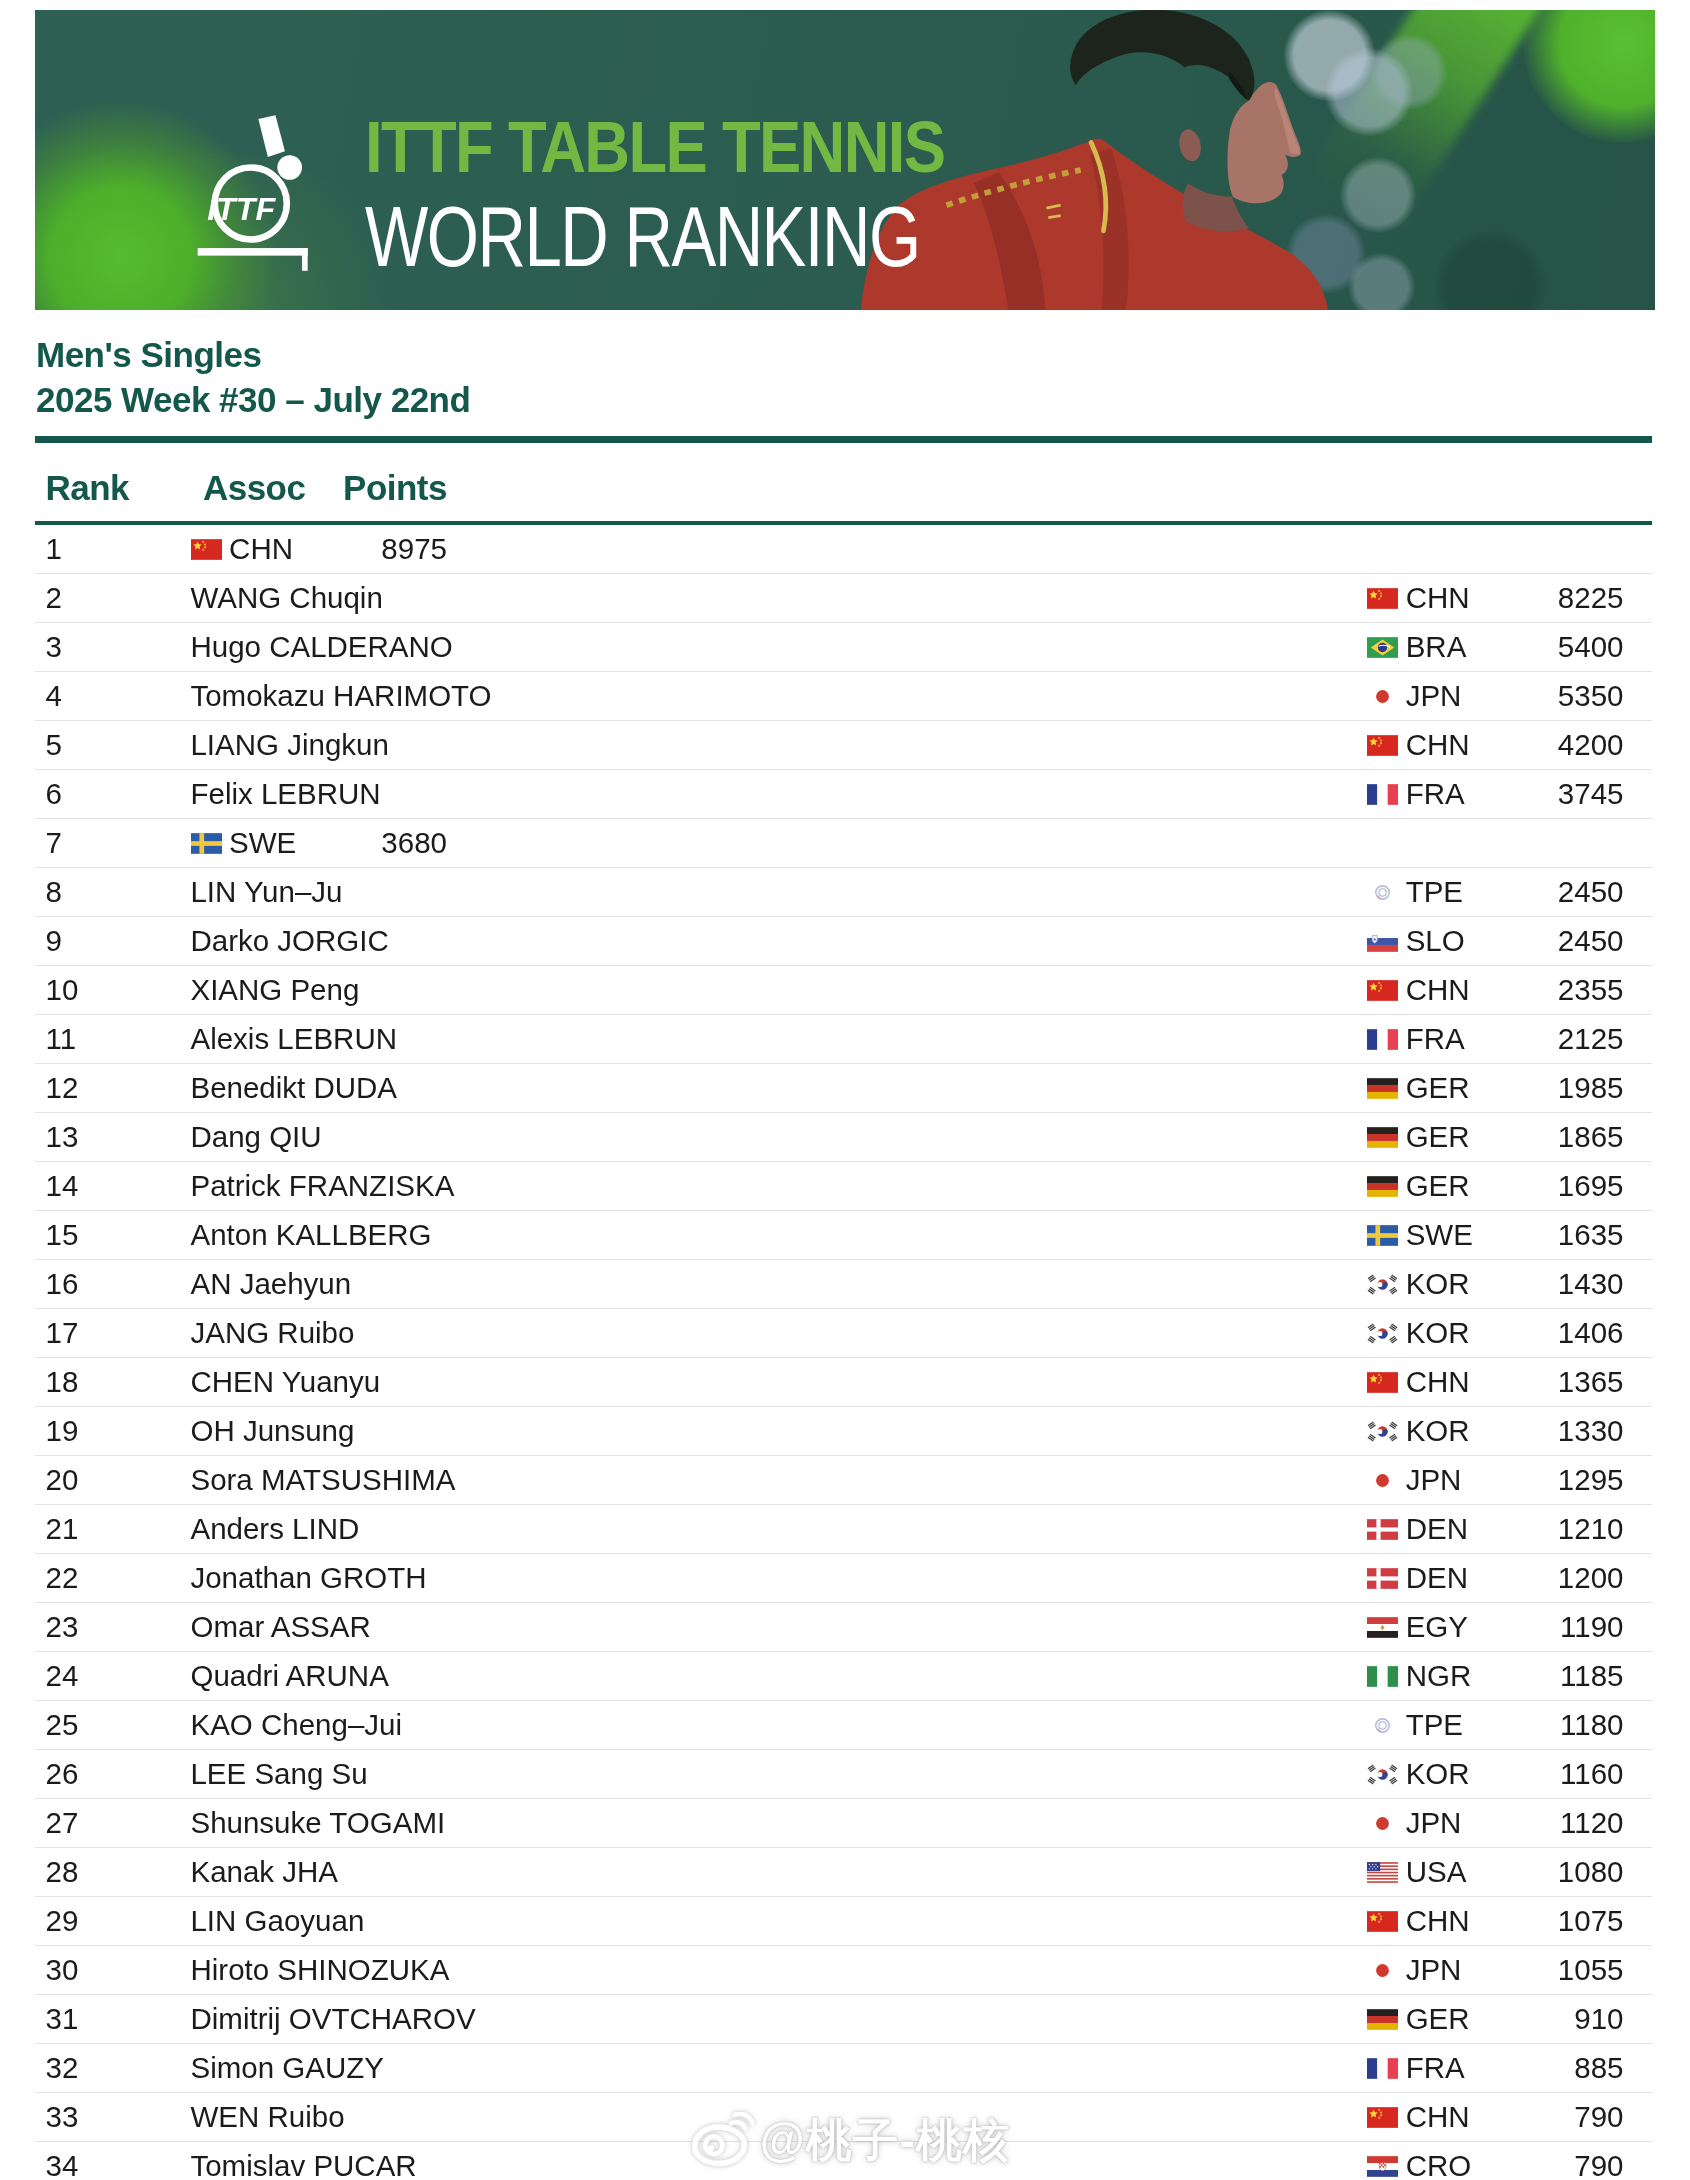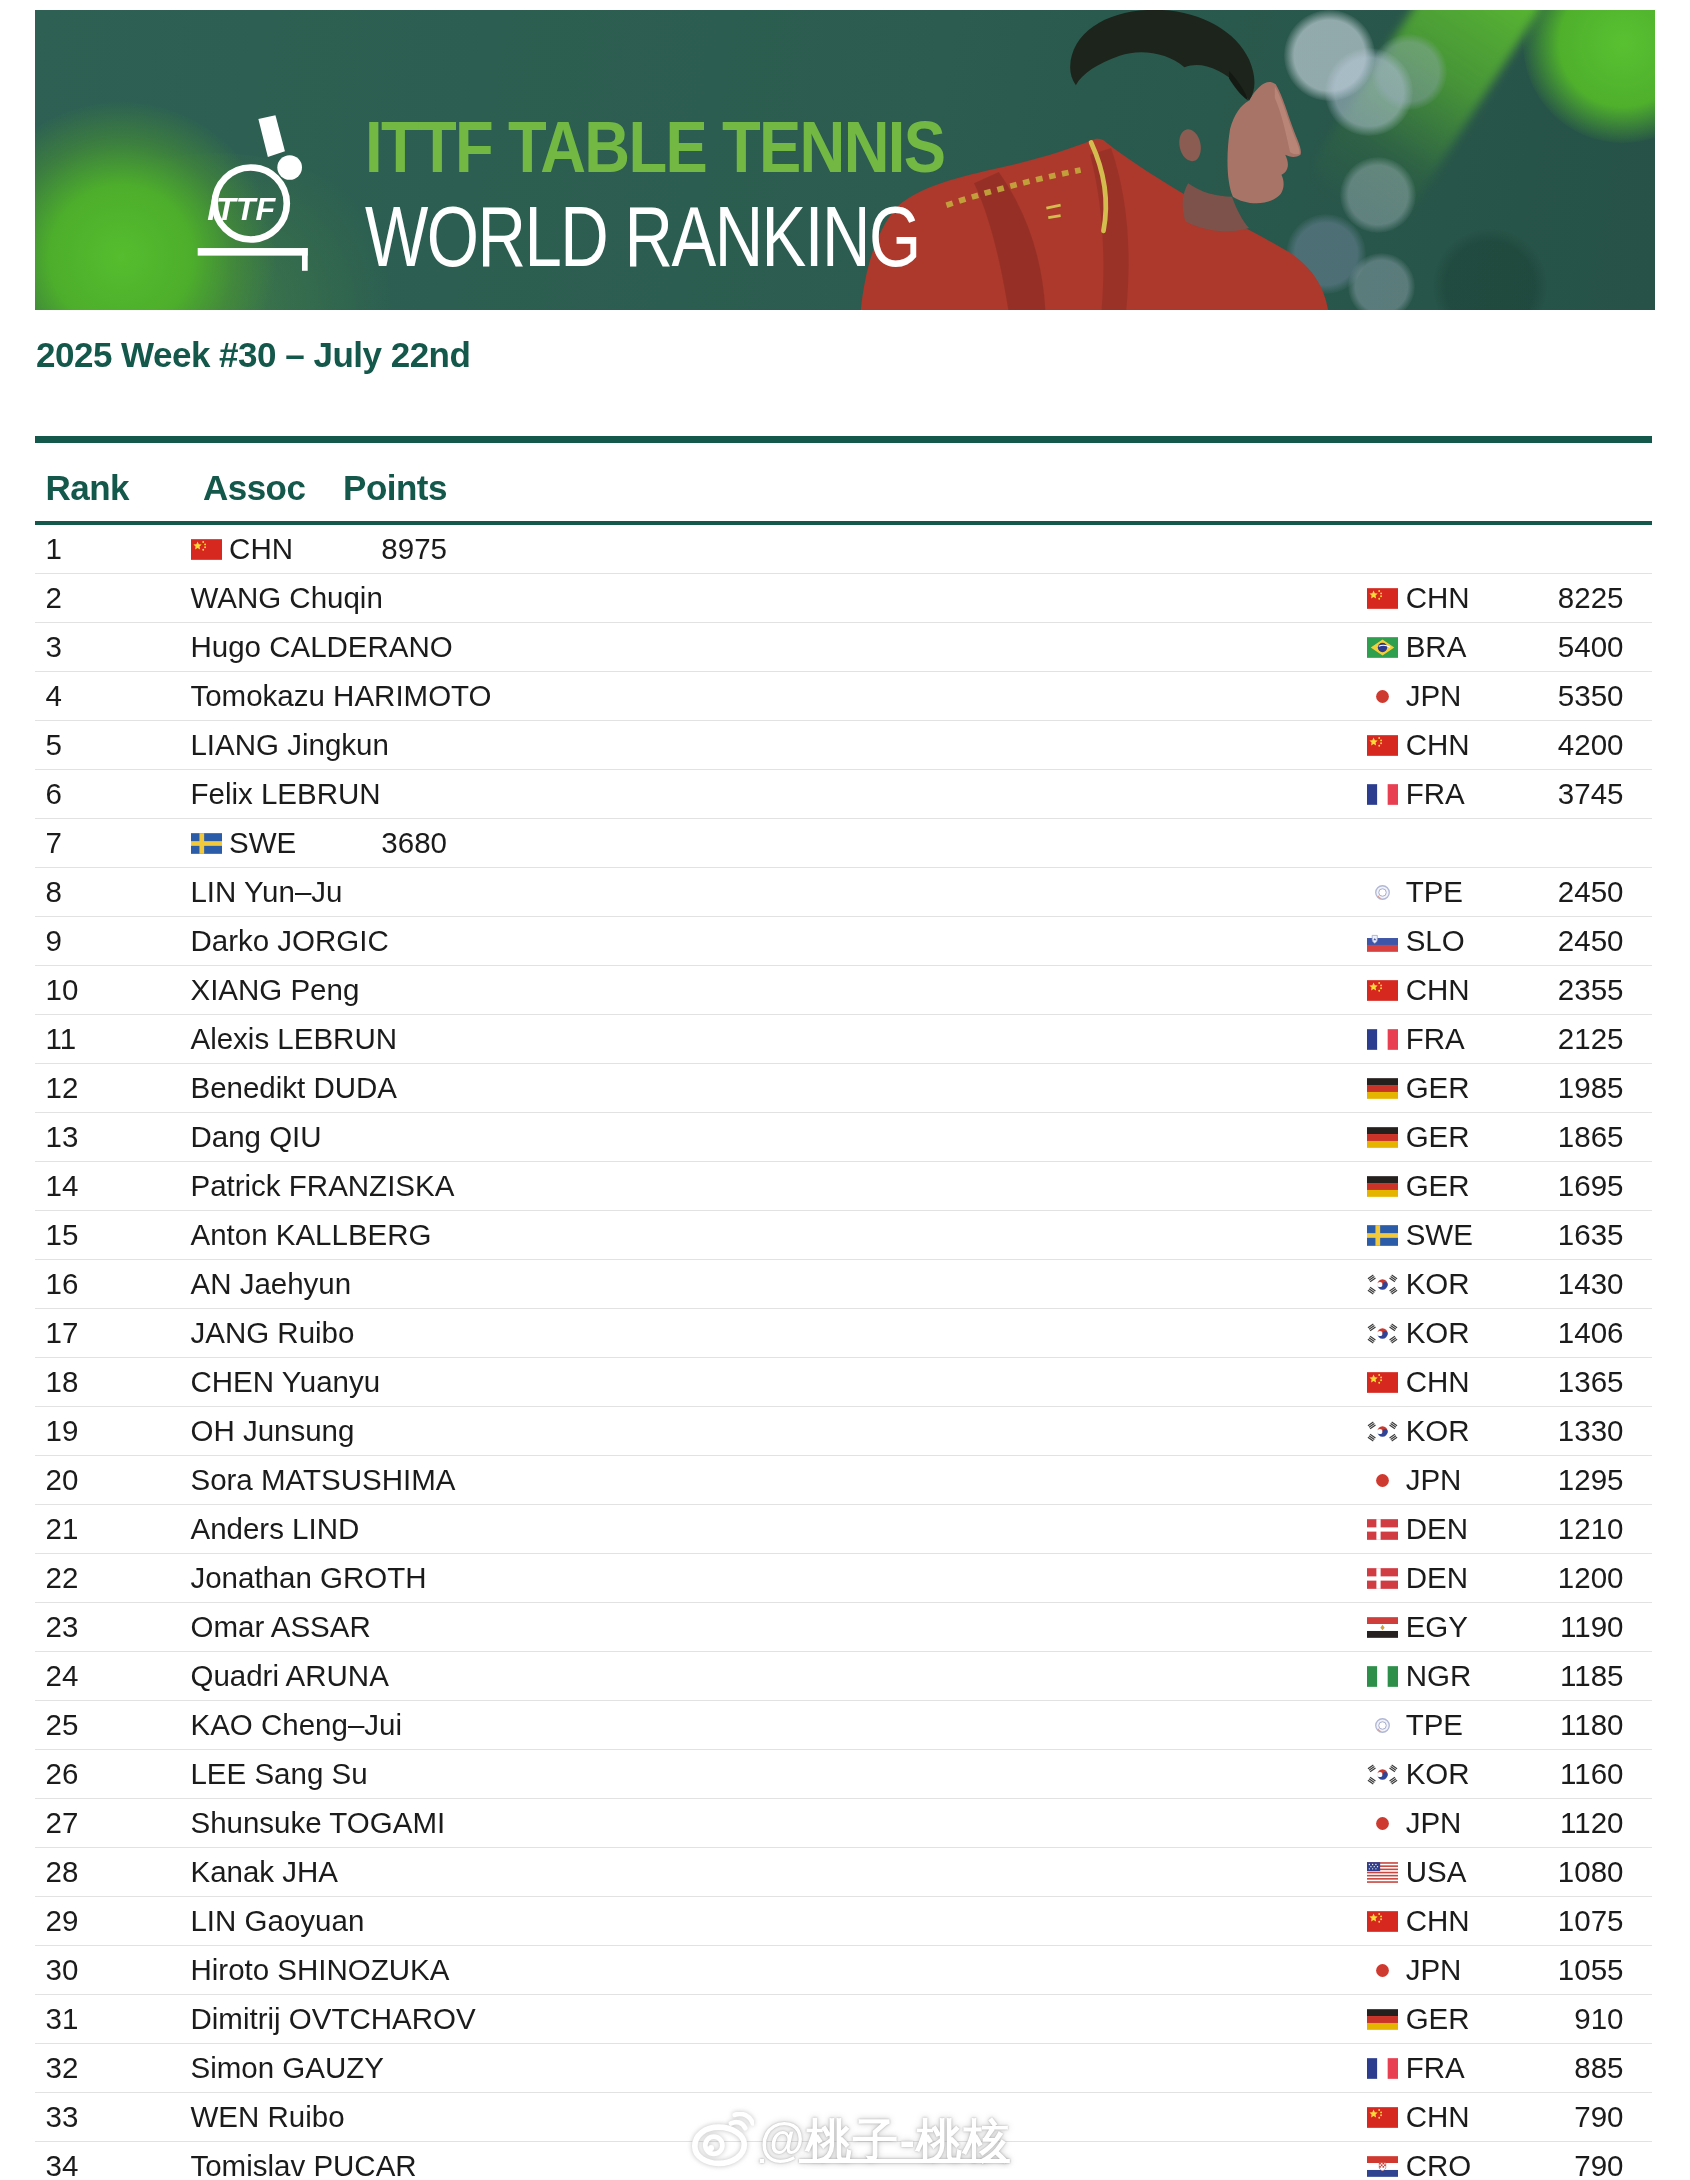--- a/index.html
+++ b/index.html
@@ -56,21 +56,21 @@
   .c-assoc{width:133px;display:flex;align-items:center;}
   .c-assoc .flag{display:inline-block;width:31px;height:21px;margin-right:7.6px;flex:none;}
   .c-assoc .flag svg{display:block;}
   .c-points{width:152px;text-align:right;box-sizing:border-box;padding-right:28.5px;}
   .h-assoc{padding-left:12.4px;box-sizing:border-box;}
 
   
   .watermark{position:absolute;left:687px;top:2110px;display:flex;align-items:center;z-index:5;}
   .watermark svg{filter:drop-shadow(0 0 2.9px rgba(140,140,140,.55));}
   .wm-text{margin-left:5.7px;font-size:46px;font-weight:bold;color:#ffffff;letter-spacing:1px;
-     text-shadow:0 0 1.9px rgba(150,150,150,.85),0 0 6.7px rgba(130,130,130,.45);text-decoration:underline;}
+     text-shadow:0 0 1.9px rgba(150,150,150,.85),0 0 6.7px rgba(130,130,130,.45);}
 </style>
 </head>
 <body>
 
 <div class="page">
 
   <div class="banner">
     <div class="blob blob-left-halo"></div>
     <div class="blob blob-left"></div>
     <div class="beam"></div>
@@ -118,20 +118,21 @@
       <text x="16" y="112" font-size="34" font-style="italic" font-weight="bold" font-family="Liberation Sans, sans-serif" fill="#ffffff">ITTF</text>
       <rect x="6" y="142" width="116" height="8" fill="#ffffff"></rect>
       <rect x="116" y="142" width="6" height="24" fill="#ffffff"></rect>
     </svg>
 
     <div class="banner-line1">ITTF TABLE TENNIS</div>
     <div class="banner-line2">WORLD RANKING</div>
   </div>
 
   <div class="section-title">
+    <div>Men's Singles</div>
     <div>2025 Week #30 – July 22nd</div>
   </div>
 
   <div class="rule-thick"></div>
 
   <div class="hrow">
     <div class="c-rank">Rank</div>
     <div class="c-assoc h-assoc">Assoc</div>
     <div class="c-points">Points</div>
   </div>

